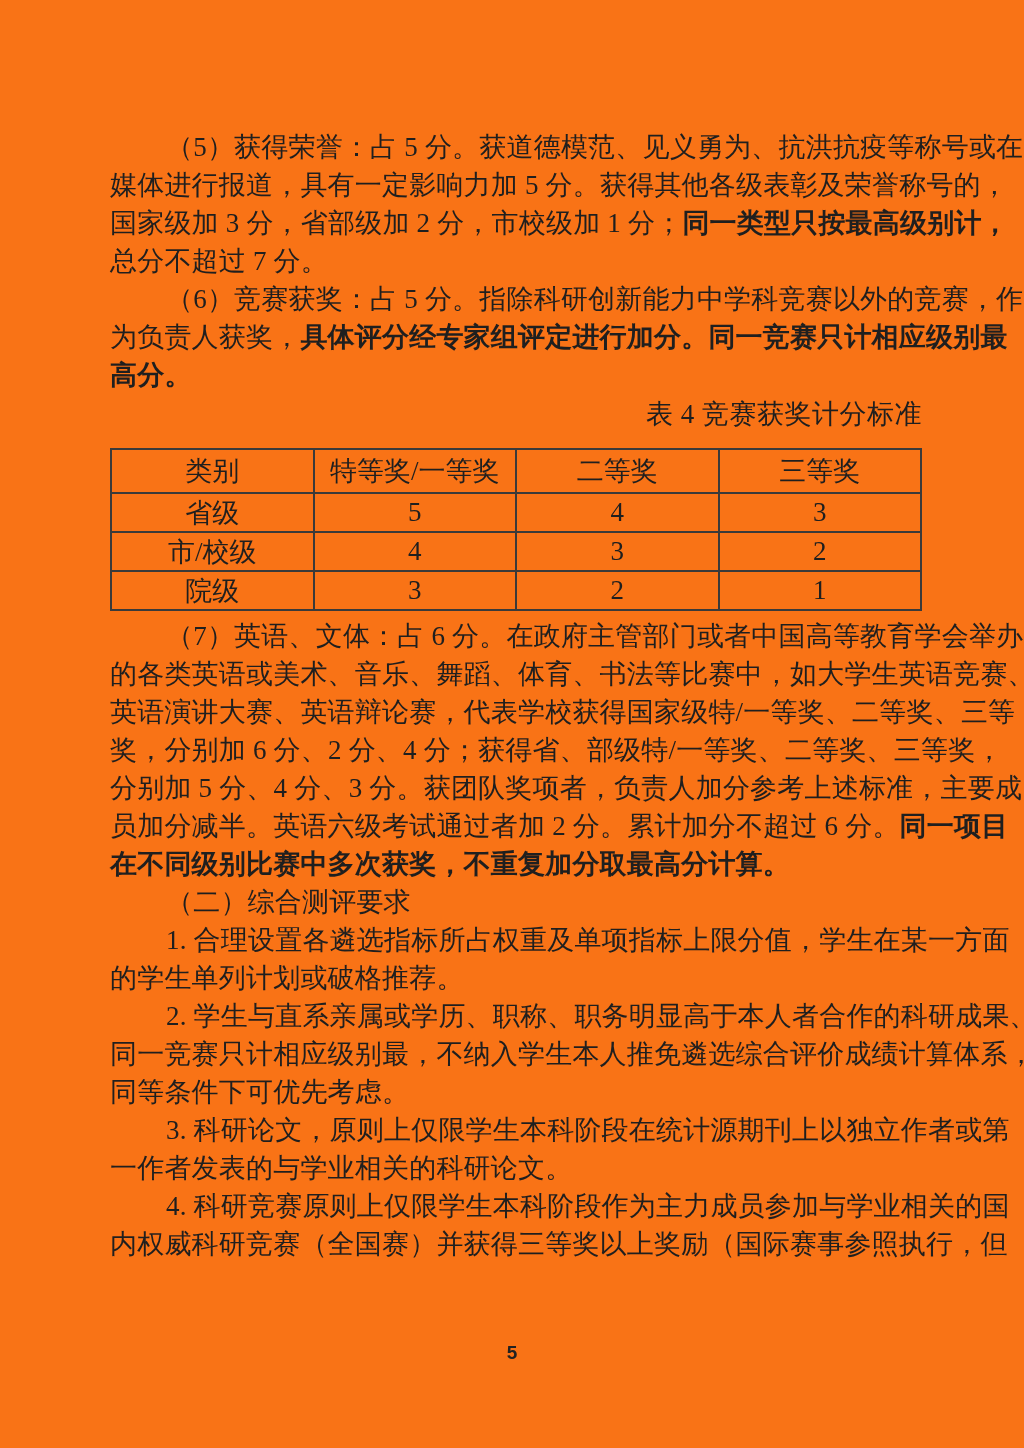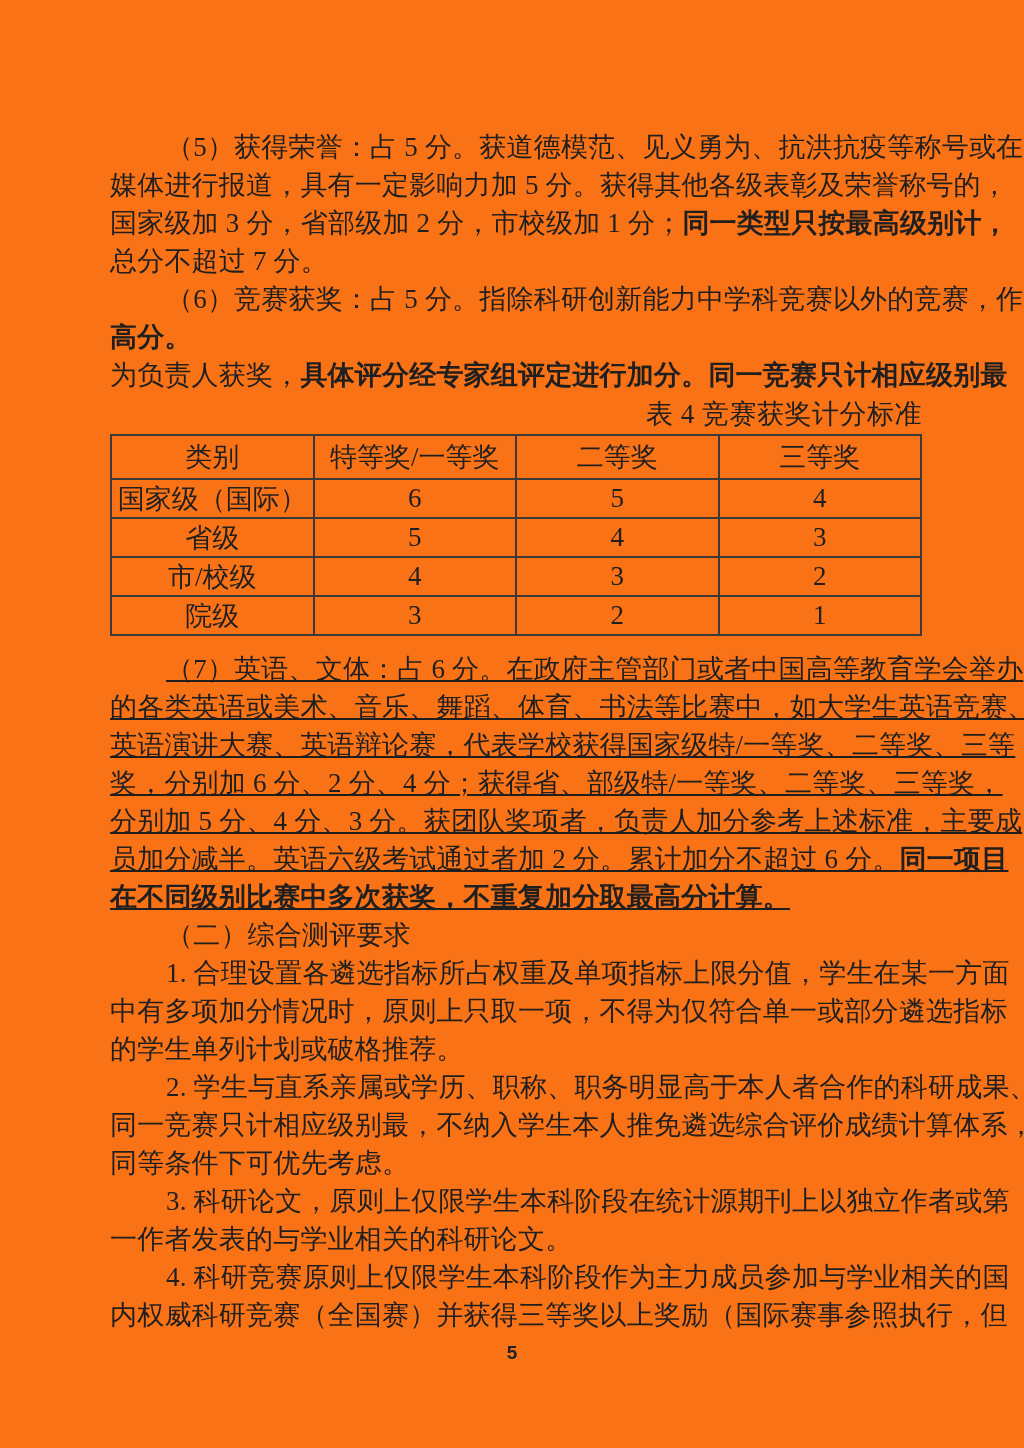--- a/index.html
+++ b/index.html
@@ -32,31 +32,32 @@
   .table-title {
     font-size: 27px;
     line-height: 40px;
     text-align: right;
     letter-spacing: 0.5px;
   }
   table.score-table {
     width: 100%;
     border-collapse: collapse;
     table-layout: fixed;
+    margin-top: 14px;
   }
   table.score-table th, table.score-table td {
     border: 2px solid #3a3a3a;
     font-size: 27px;
     font-weight: normal;
     text-align: center;
     padding: 0;
   }
   table.score-table th { height: 42px; }
   table.score-table td { height: 37px; }
-  .para7 { margin-top: 14px; text-decoration: underline; }
+  .para7 { margin-top: 6px; }
   .pagenum {
     position: absolute;
     top: 1342px;
     left: 0; width: 100%;
     text-align: center;
     font-family: "Liberation Sans", sans-serif;
     font-size: 19px;
     font-weight: 600;
     color: #222222;
   }
@@ -67,40 +68,34 @@
 <div class="page">
   <div class="content">
       <div class="para">
         <div class="line indent"><span>（5）获得荣誉：占 5 分。获道德模范、见义勇为、抗洪抗疫等称号或在</span></div>
         <div class="line"><span>媒体进行报道，具有一定影响力加 5 分。获得其他各级表彰及荣誉称号的，</span></div>
         <div class="line"><span>国家级加 3 分，省部级加 2 分，市校级加 1 分；</span><span class="b">同一类型只按最高级别计，</span></div>
         <div class="line"><span>总分不超过 7 分。</span></div>
       </div>
       <div class="para">
         <div class="line indent"><span>（6）竞赛获奖：占 5 分。指除科研创新能力中学科竞赛以外的竞赛，作</span></div>
+        <div class="line"><span>为负责人获奖，</span><span class="b">具体评分经专家组评定进行加分。同一竞赛只计相应级别最</span></div>
         <div class="line"><span class="b">高分。</span></div>
-        <div class="line"><span>为负责人获奖，</span><span class="b">具体评分经专家组评定进行加分。同一竞赛只计相应级别最</span></div>
       </div>
       <div class="table-title">表 4 竞赛获奖计分标准</div>
       <table class="score-table">
         <thead>
           <tr>
             <th>类别</th>
             <th>特等奖/一等奖</th>
             <th>二等奖</th>
             <th>三等奖</th>
           </tr>
         </thead>
         <tbody>
-          <tr>
-            <td>国家级（国际）</td>
-            <td>6</td>
-            <td>5</td>
-            <td>4</td>
-          </tr>
           <tr>
             <td>省级</td>
             <td>5</td>
             <td>4</td>
             <td>3</td>
           </tr>
           <tr>
             <td>市/校级</td>
             <td>4</td>
             <td>3</td>
@@ -121,21 +116,20 @@
         <div class="line"><span>奖，分别加 6 分、2 分、4 分；获得省、部级特/一等奖、二等奖、三等奖，</span></div>
         <div class="line"><span>分别加 5 分、4 分、3 分。获团队奖项者，负责人加分参考上述标准，主要成</span></div>
         <div class="line"><span>员加分减半。英语六级考试通过者加 2 分。累计加分不超过 6 分。</span><span class="b">同一项目</span></div>
         <div class="line"><span class="b">在不同级别比赛中多次获奖，不重复加分取最高分计算。</span></div>
       </div>
       <div class="para">
         <div class="line indent"><span>（二）综合测评要求</span></div>
       </div>
       <div class="para">
         <div class="line indent"><span>1. 合理设置各遴选指标所占权重及单项指标上限分值，学生在某一方面</span></div>
-        <div class="line"><span>中有多项加分情况时，原则上只取一项，不得为仅符合单一或部分遴选指标</span></div>
         <div class="line"><span>的学生单列计划或破格推荐。</span></div>
       </div>
       <div class="para">
         <div class="line indent"><span>2. 学生与直系亲属或学历、职称、职务明显高于本人者合作的科研成果、</span></div>
         <div class="line"><span>同一竞赛只计相应级别最，不纳入学生本人推免遴选综合评价成绩计算体系，</span></div>
         <div class="line"><span>同等条件下可优先考虑。</span></div>
       </div>
       <div class="para">
         <div class="line indent"><span>3. 科研论文，原则上仅限学生本科阶段在统计源期刊上以独立作者或第</span></div>
         <div class="line"><span>一作者发表的与学业相关的科研论文。</span></div>

